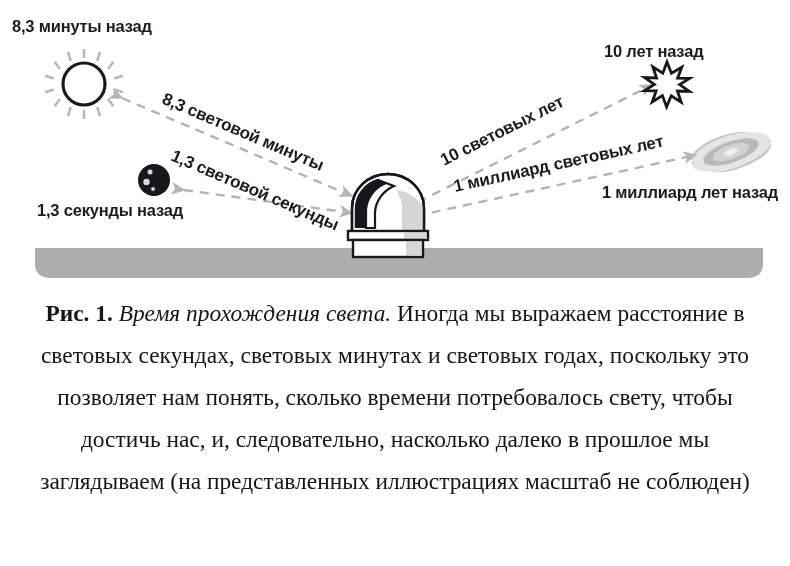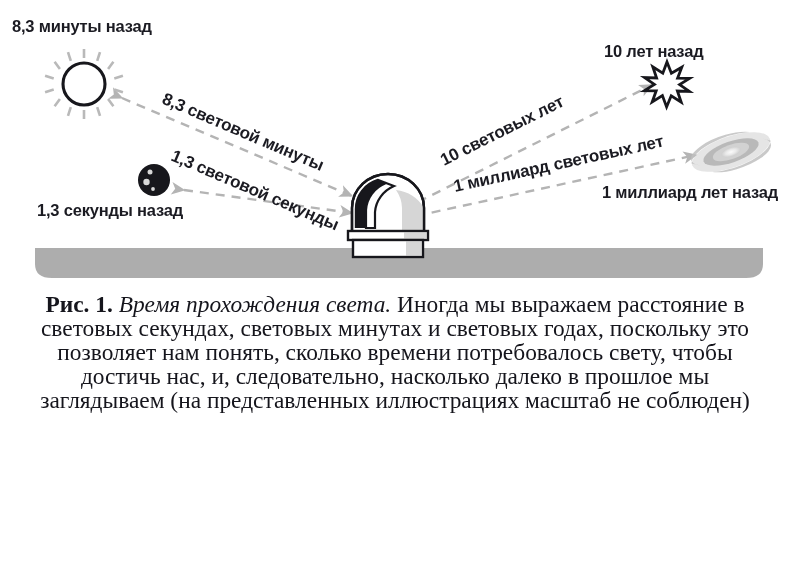--- a/index.html
+++ b/index.html
@@ -40,21 +40,21 @@
   #caption {
     position: absolute;
     left: 0;
     top: 292px;
     width: 790px;
     box-sizing: border-box;
     padding: 0 22px;
     text-align: center;
     font-family: "Liberation Serif", serif;
     font-size: 23.4px;
-    line-height: 24px;
+    line-height: 42px;
     color: #15151c;
   }
   #caption .fig-num {
     font-weight: 700;
   }
   #caption .fig-title {
     font-style: italic;
   }
 </style>
 </head>

